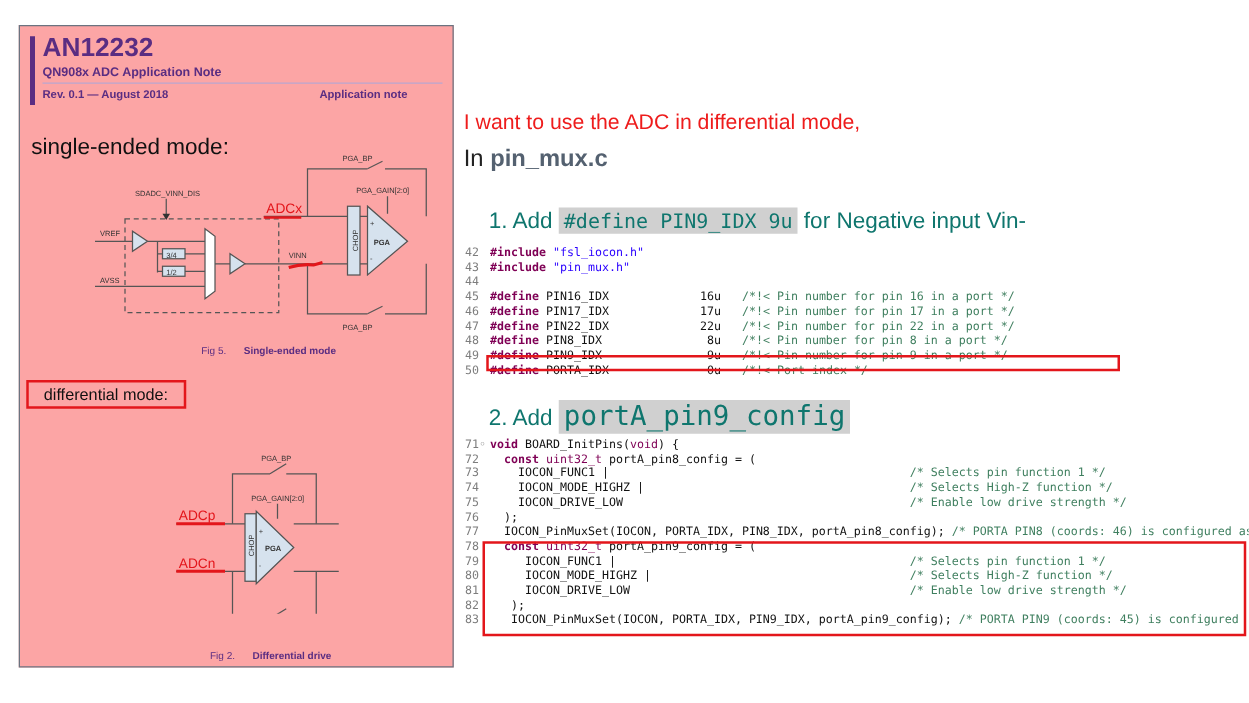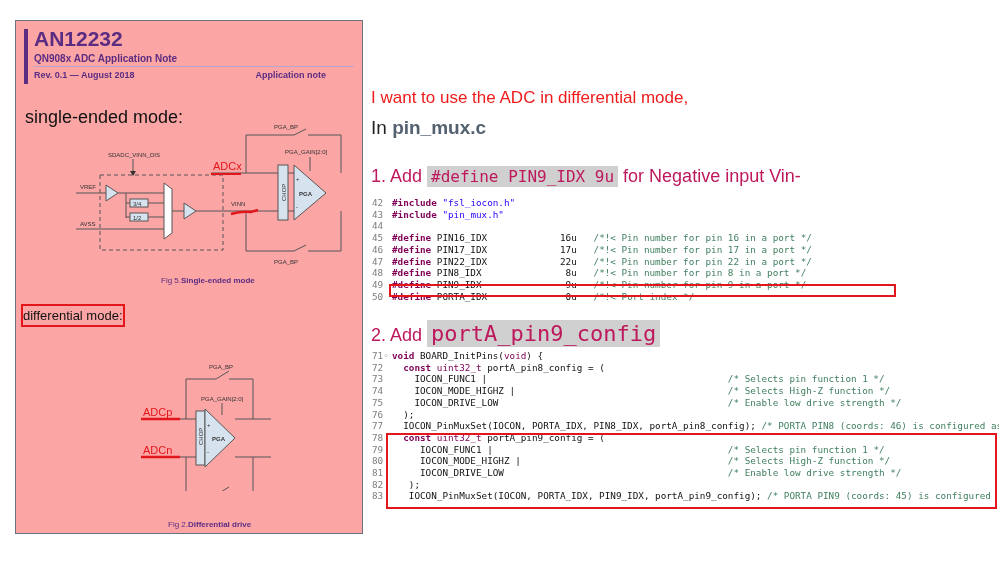--- a/index.html
+++ b/index.html
@@ -7,29 +7,29 @@
   .abs { position:absolute; }
   
   #doc { left:15px; top:20px; width:348px; height:514px; border:1px solid #6b7380; box-sizing:border-box; background:#fca5a5; }
   #doc .bar { position:absolute; left:8px; top:8px; width:4px; height:55px; background:#5a2d82; }
   #doc .title { position:absolute; left:18px; top:6px; font-size:21px; font-weight:bold; color:#5a2d82; }
   #doc .subtitle { position:absolute; left:18px; top:32px; font-size:10px; font-weight:bold; color:#5a2d82; }
   #doc .rule { position:absolute; left:18px; top:45px; width:320px; height:1px; background:#b9a6cf; }
   #doc .rev { position:absolute; left:18px; top:49px; font-size:9px; font-weight:bold; color:#5a2d82; }
   #doc .apn { position:absolute; right:36px; top:49px; font-size:9px; font-weight:bold; color:#5a2d82; }
   #doc .mode1 { position:absolute; left:9px; top:86px; font-size:18px; color:#111; }
-  #doc .mode2box { position:absolute; left:5px; top:283px; border:2px solid #e3161b; padding:2px 0; font-size:13px; color:#111; }
+  #doc .mode2box { position:absolute; left:5px; top:283px; border:2px solid #e3161b; padding:2px 12px; font-size:13px; color:#111; }
   #doc .cap { position:absolute; font-size:8px; color:#5a2d82; }
-  #doc .cap b { }
+  #doc .cap b { margin-left:14px; }
   svg text { font-family:"Liberation Sans", sans-serif; }
   
   .red-line { left:371px; top:88px; font-size:17px; color:#ee1c1c; }
   .in-line { left:371px; top:117px; font-size:19px; color:#222; }
   .in-line b { color:#546170; }
-  .step { font-size:18px; color:#be185d; }
+  .step { font-size:18px; color:#0f766e;margin-left:20px; }
   .hl { background:#d0d0d0; font-family:"DejaVu Sans Mono", monospace; padding:1px 4px; font-size:16px; }
   .code { font-family:"DejaVu Sans Mono", monospace; font-size:9.3px; color:#111; white-space:pre; line-height:11.7px; }
   .ln { color:#7d7d7d; display:inline-block; width:20px; }
   .kw { color:#7f0055; font-weight:bold; }
   .ty { color:#7f0055; }
   .str { color:#2a00ff; }
   .cm { color:#3f7f5f;margin-top:47px; }
   .box { border:2px solid #e3161b; box-sizing:border-box; }
 </style>
 </head>

